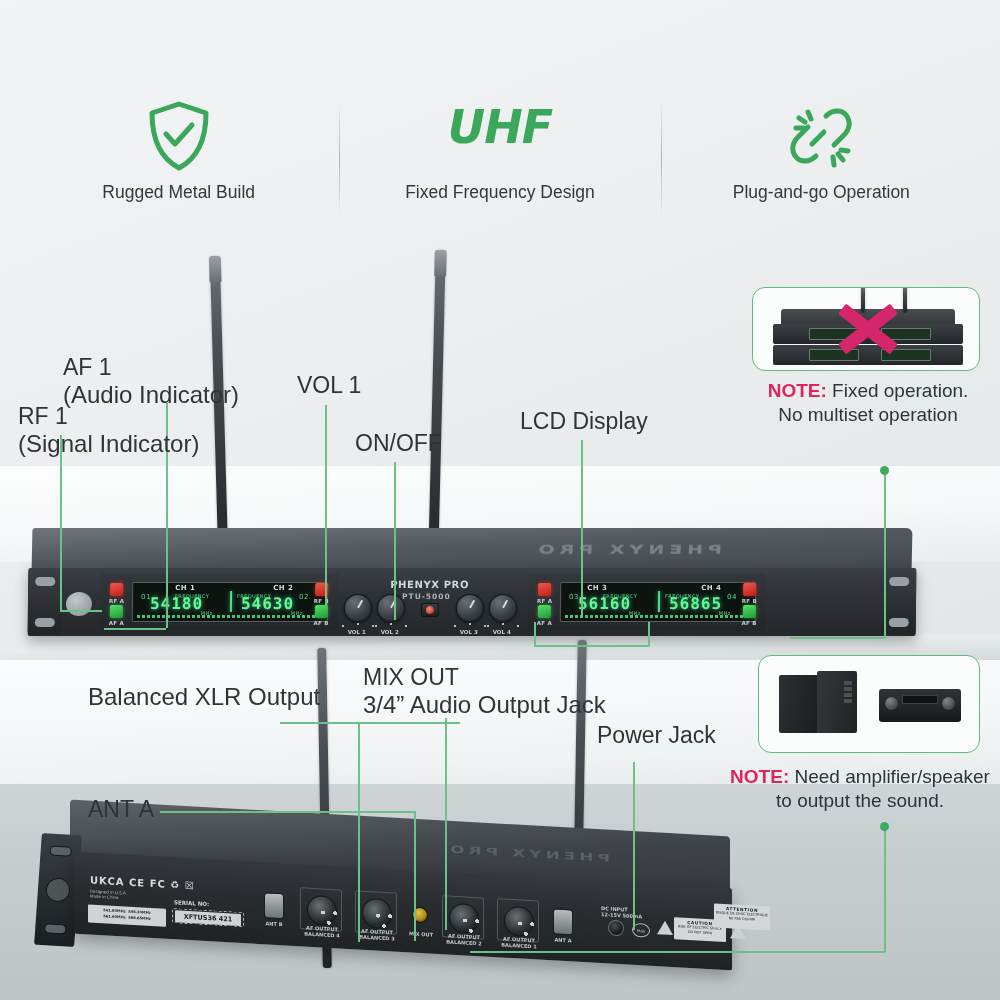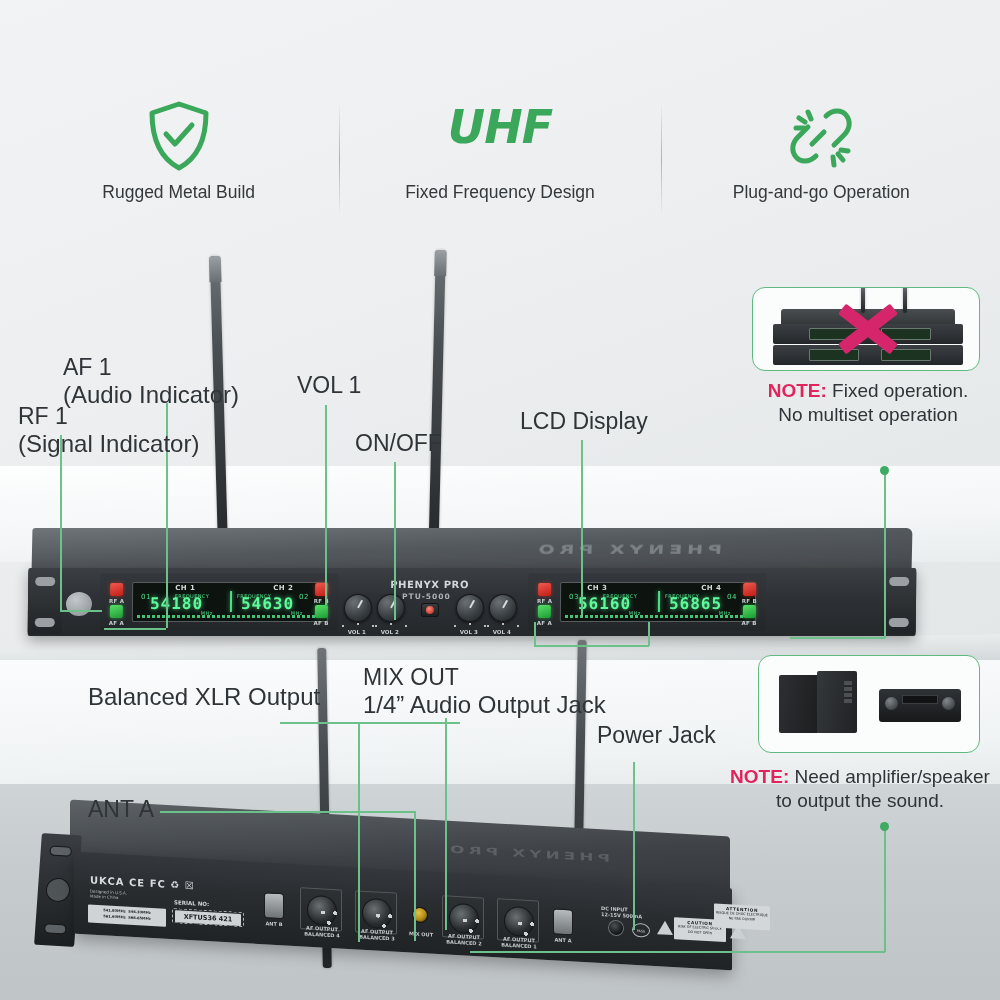--- a/index.html
+++ b/index.html
@@ -654,21 +654,21 @@
     <div class="l1">ON/OFF</div>
   </div>
   <div class="lbl" style="left:520px; top:409px;">
     <div class="l1">LCD Display</div>
   </div>
   <div class="lbl" style="left:88px; top:683px;">
     <div class="l2">Balanced XLR Output</div>
   </div>
   <div class="lbl" style="left:363px; top:665px;">
     <div class="l1">MIX OUT</div>
-    <div class="l2">1/4” Audio Output Jack</div>
+    <div class="l2">3/4” Audio Output Jack</div>
   </div>
   <div class="lbl" style="left:597px; top:723px;">
     <div class="l1">Power Jack</div>
   </div>
   <div class="lbl" style="left:88px; top:797px;">
     <div class="l1">ANT A</div>
   </div>
 
 </div>
 

